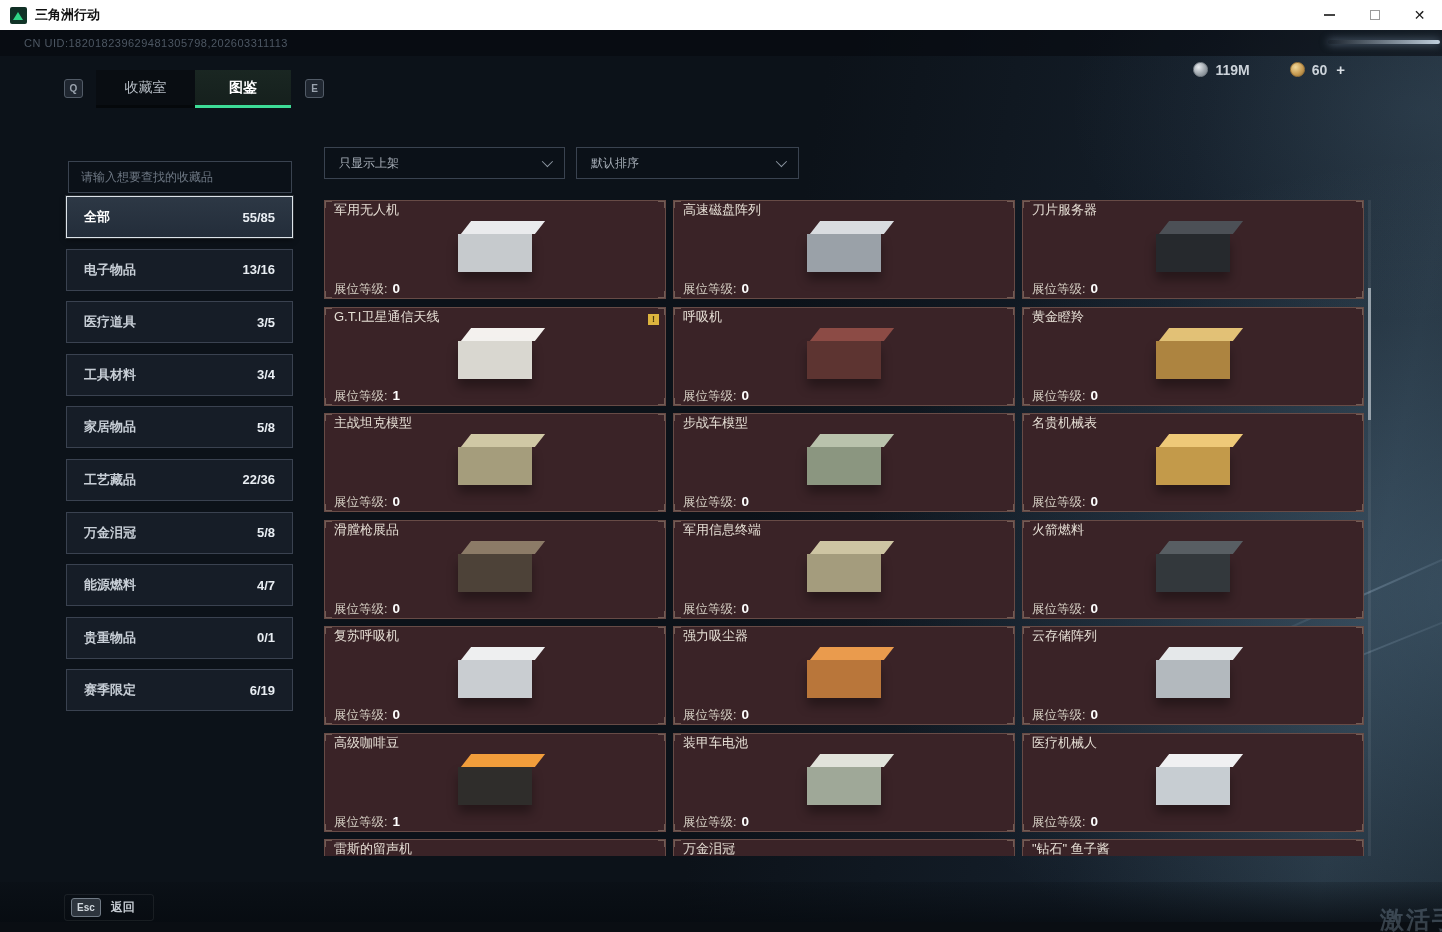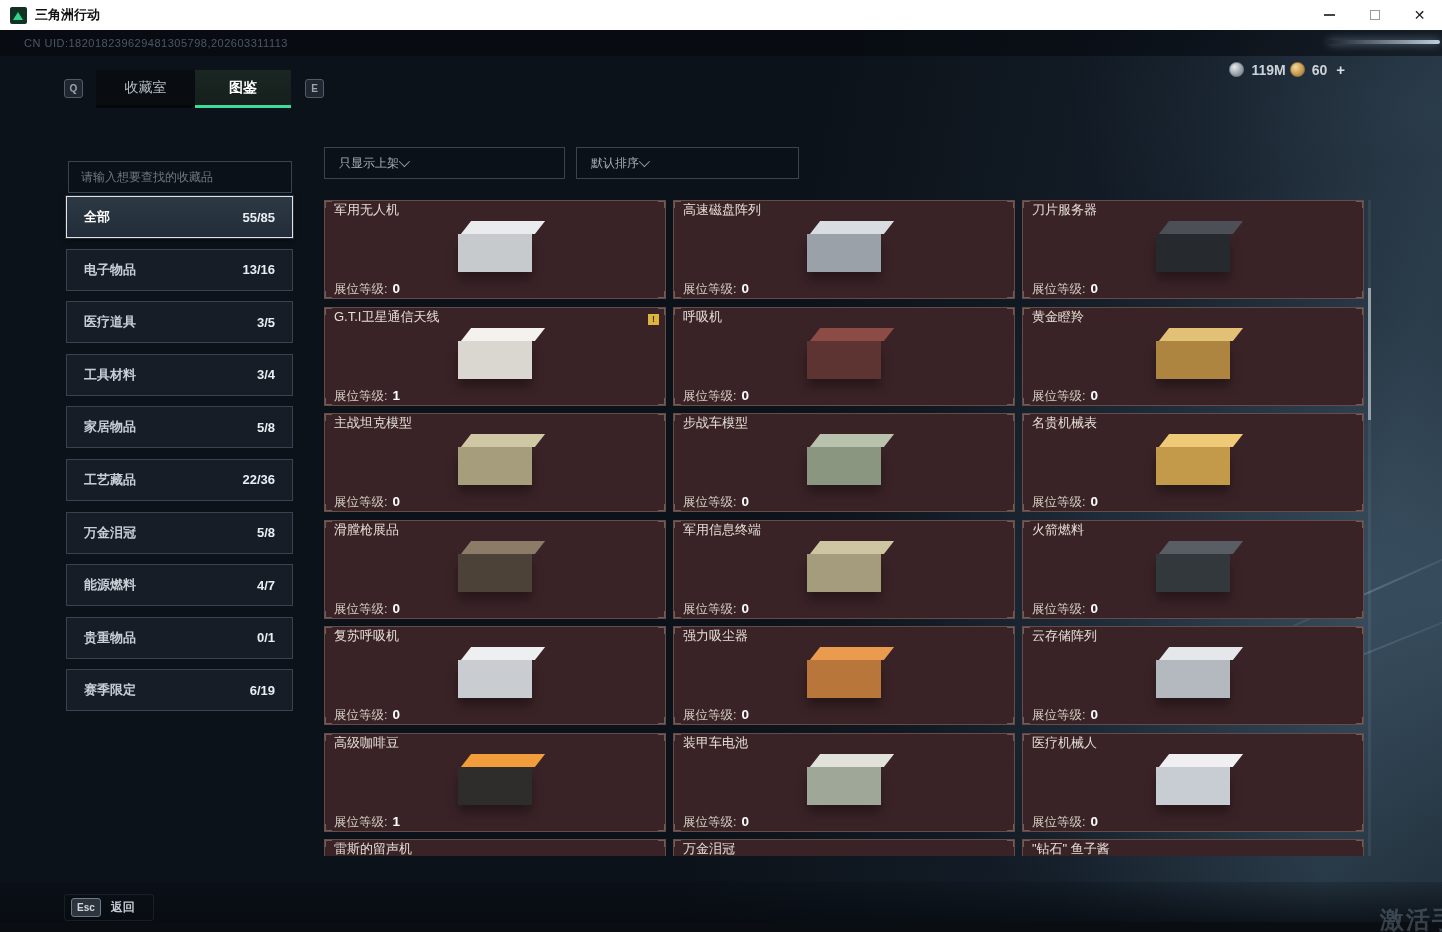--- a/index.html
+++ b/index.html
@@ -34,21 +34,21 @@
   .uid-line { position:absolute; left:24px; top:7px; font-size:11px; letter-spacing:0.5px; color:#4d5763; }
   .streak { position:absolute; width:260px; height:2px; border-radius:2px;
             background:linear-gradient(90deg, transparent, rgba(200,228,252,0.22), transparent); }
   .streak.s1 { right:-60px; top:560px; transform:rotate(-24deg); }
   .streak.s2 { right:-90px; top:620px; width:320px; transform:rotate(-22deg); opacity:.7; }
   .light-bar { position:absolute; right:2px; top:10px; width:112px; height:4px; border-radius:2px;
                background:linear-gradient(90deg, rgba(190,215,240,0.05), rgba(222,238,252,0.85));
                box-shadow:0 0 8px rgba(190,220,250,0.5); }
 
   
-  .currency-bar { position:absolute; top:31px; right:97px; display:flex; align-items:center; gap:4px; }
+  .currency-bar { position:absolute; top:31px; right:97px; display:flex; align-items:center; gap:40px; }
   .currency { display:flex; align-items:center; gap:7px; color:#ccd3da; font-size:14px; font-weight:bold; }
   .coin { width:15px; height:15px; border-radius:50%; }
   .coin.silver { background:radial-gradient(circle at 35% 32%, #e8ecef, #9aa2a9 58%, #6f777e); border:1px solid #7d858c; }
   .coin.gold { background:radial-gradient(circle at 35% 32%, #f2d89a, #c79b52 58%, #8f6a30); border:1px solid #a0783a; }
   .plus-btn { color:#d7dde3; font-size:15px; font-weight:bold; margin-left:2px; }
 
   
   .tabs-row { position:absolute; left:0; top:40px; width:1442px; height:38px; }
   .key-btn { position:absolute; top:9px; width:19px; height:19px; border-radius:3px;
              background:rgba(34,42,52,0.9); border:1px solid #525b67; color:#9aa3ae;
@@ -64,21 +64,21 @@
 
   
   .filters { position:absolute; left:0; top:117px; width:1442px; height:32px; }
   .search-box { position:absolute; left:68px; top:14px; width:224px; height:32px;
                 background:rgba(11,16,23,0.6); border:1px solid #3a4350; display:flex; align-items:center; }
   .search-box input { width:100%; background:transparent; border:none; outline:none;
                       color:#aeb6bf; font-size:12px; padding:0 12px;
                       font-family:"Liberation Sans","DejaVu Sans",sans-serif; }
   .search-box input::placeholder { color:#6e7884; }
   .dropdown { position:absolute; top:0; height:32px; background:rgba(11,16,23,0.6);
-              border:1px solid #3a4350; display:flex; align-items:center; justify-content:flex-start;
+              border:1px solid #3a4350; display:flex; align-items:center; justify-content:space-between;
               padding:0 14px; color:#a8b0b9; font-size:12px; }
   .dd-show { left:324px; width:241px; } .dd-sort { left:576px; width:223px; }
   .chevron { width:8px; height:8px; border-right:1.6px solid #8d97a2; border-bottom:1.6px solid #8d97a2;
              transform:rotate(45deg) translateY(-2px); }
 
   
   .sidebar { position:absolute; left:66px; top:166px; width:227px; display:flex; flex-direction:column; gap:10.6px; }
   .side-item { height:42px; background:rgba(24,31,41,0.88); border:1px solid #3a4250;
                display:flex; align-items:center; justify-content:space-between; padding:0 17px;
                color:#c7ced6; font-size:13px; font-weight:bold; }

